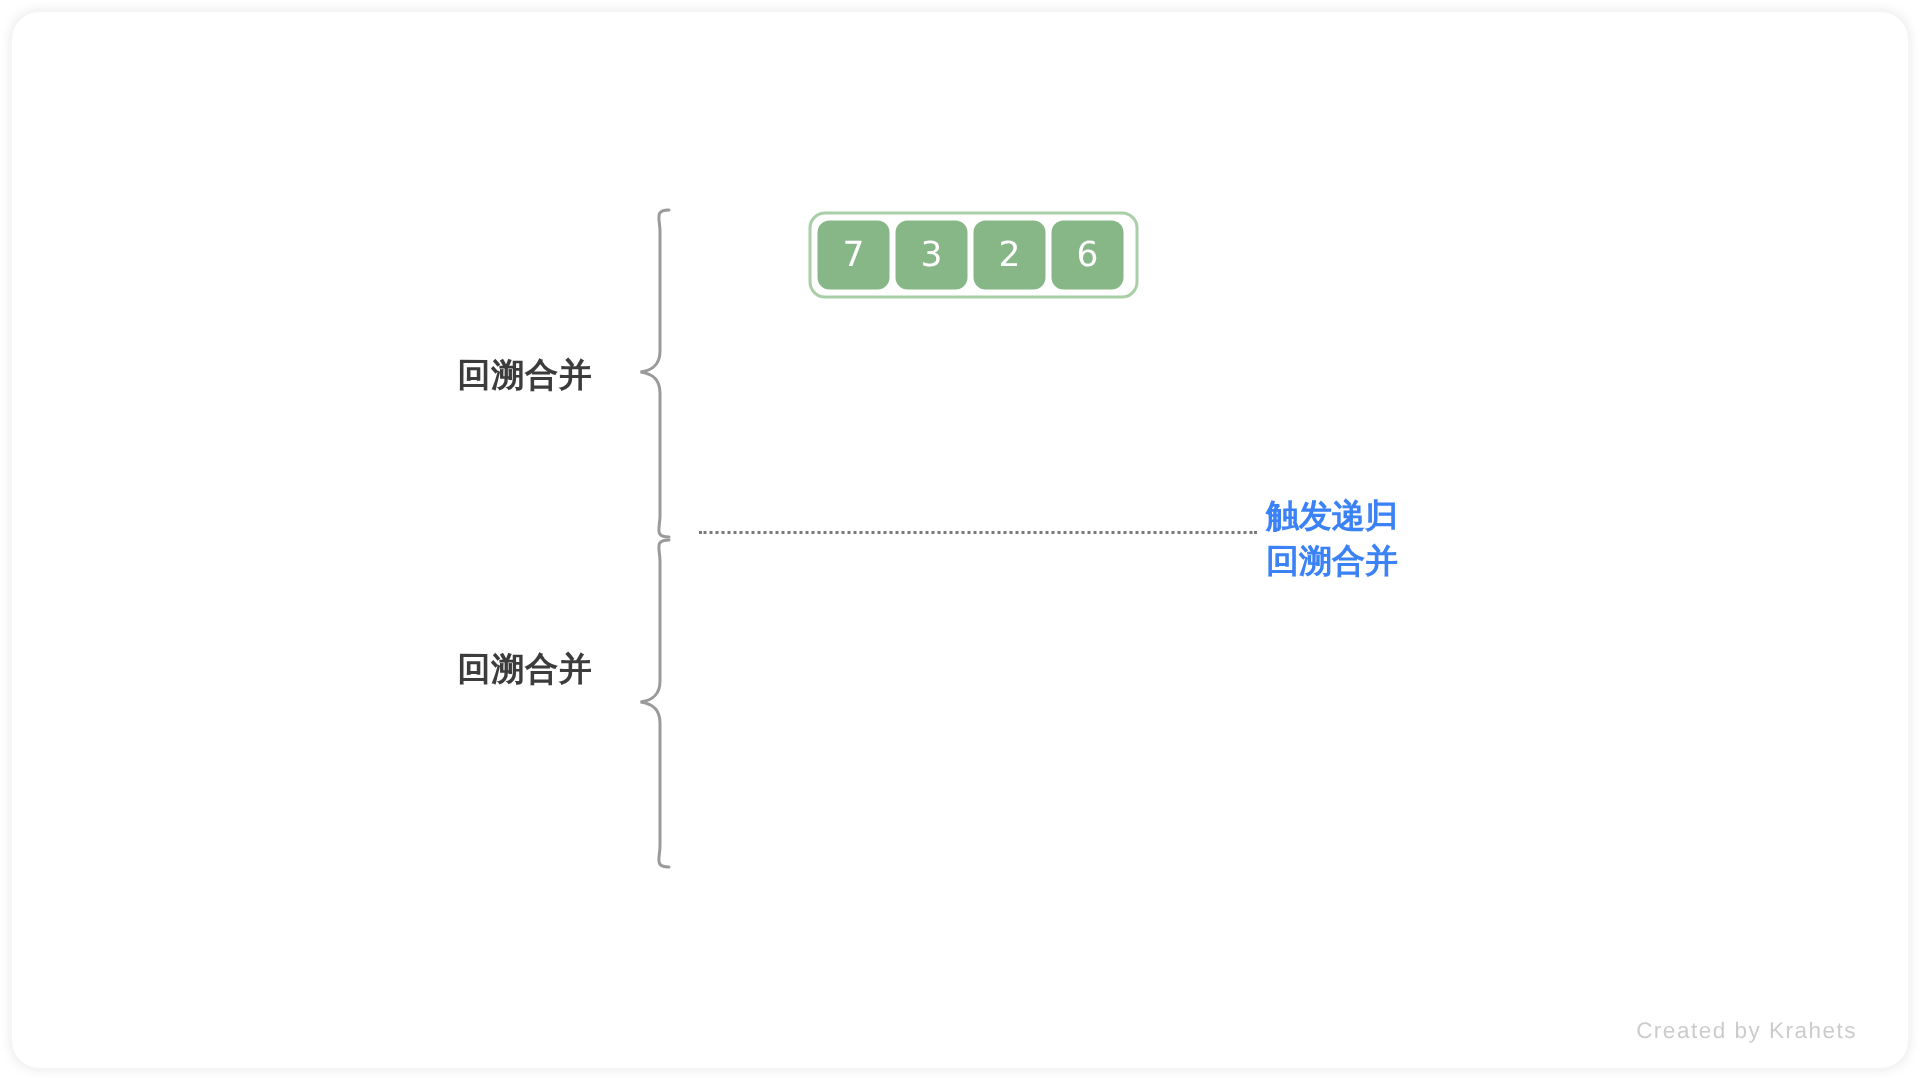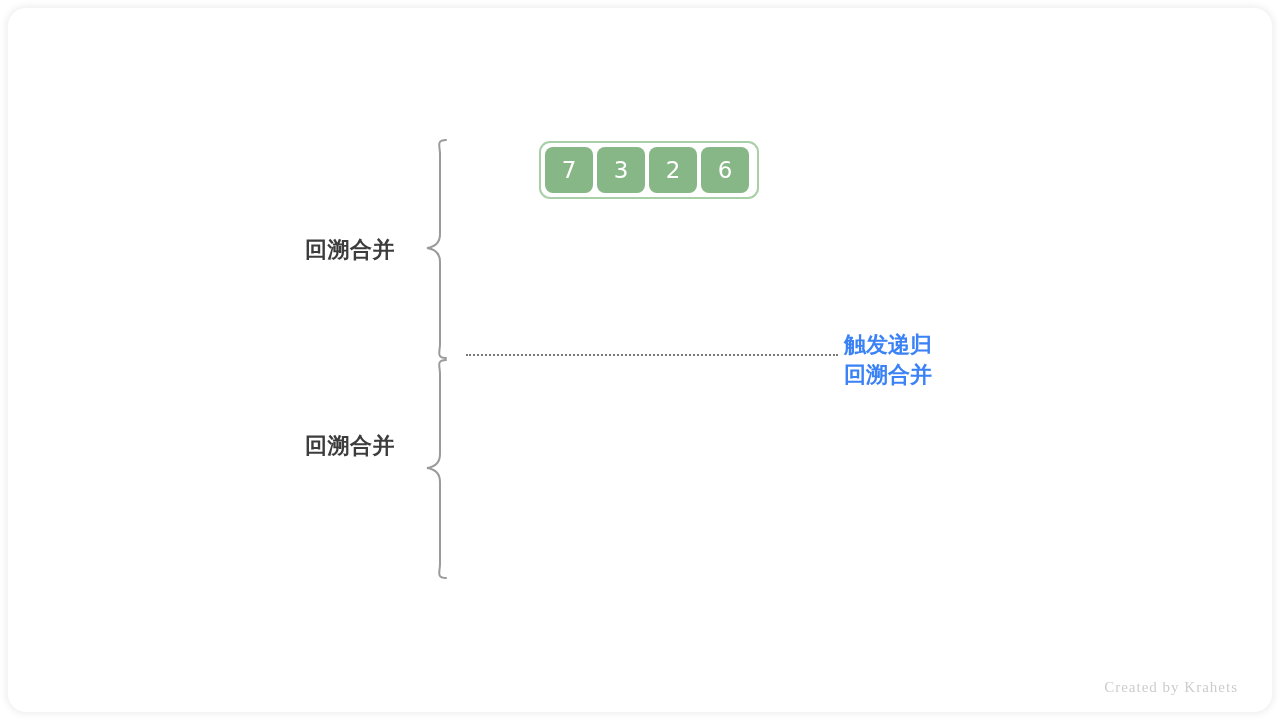--- a/index.html
+++ b/index.html
@@ -101,21 +101,21 @@
     font-family: "DejaVu Sans", "Liberation Sans", sans-serif;
   }
   
   #watermark {
     position: absolute;
     right: 42px;
     bottom: 24px;
     font-size: 15px;
     color: #cccccc;
     letter-spacing: 1px;
-    font-family: Liberation Serif, serif;
+    font-family: Liberation Sans, sans-serif;
   }
 </style>
 </head>
 <body>
 
 <div id="canvas">
   <div class="card"></div>
 
   <div class="array-wrap">
     <div class="cell">7</div>

